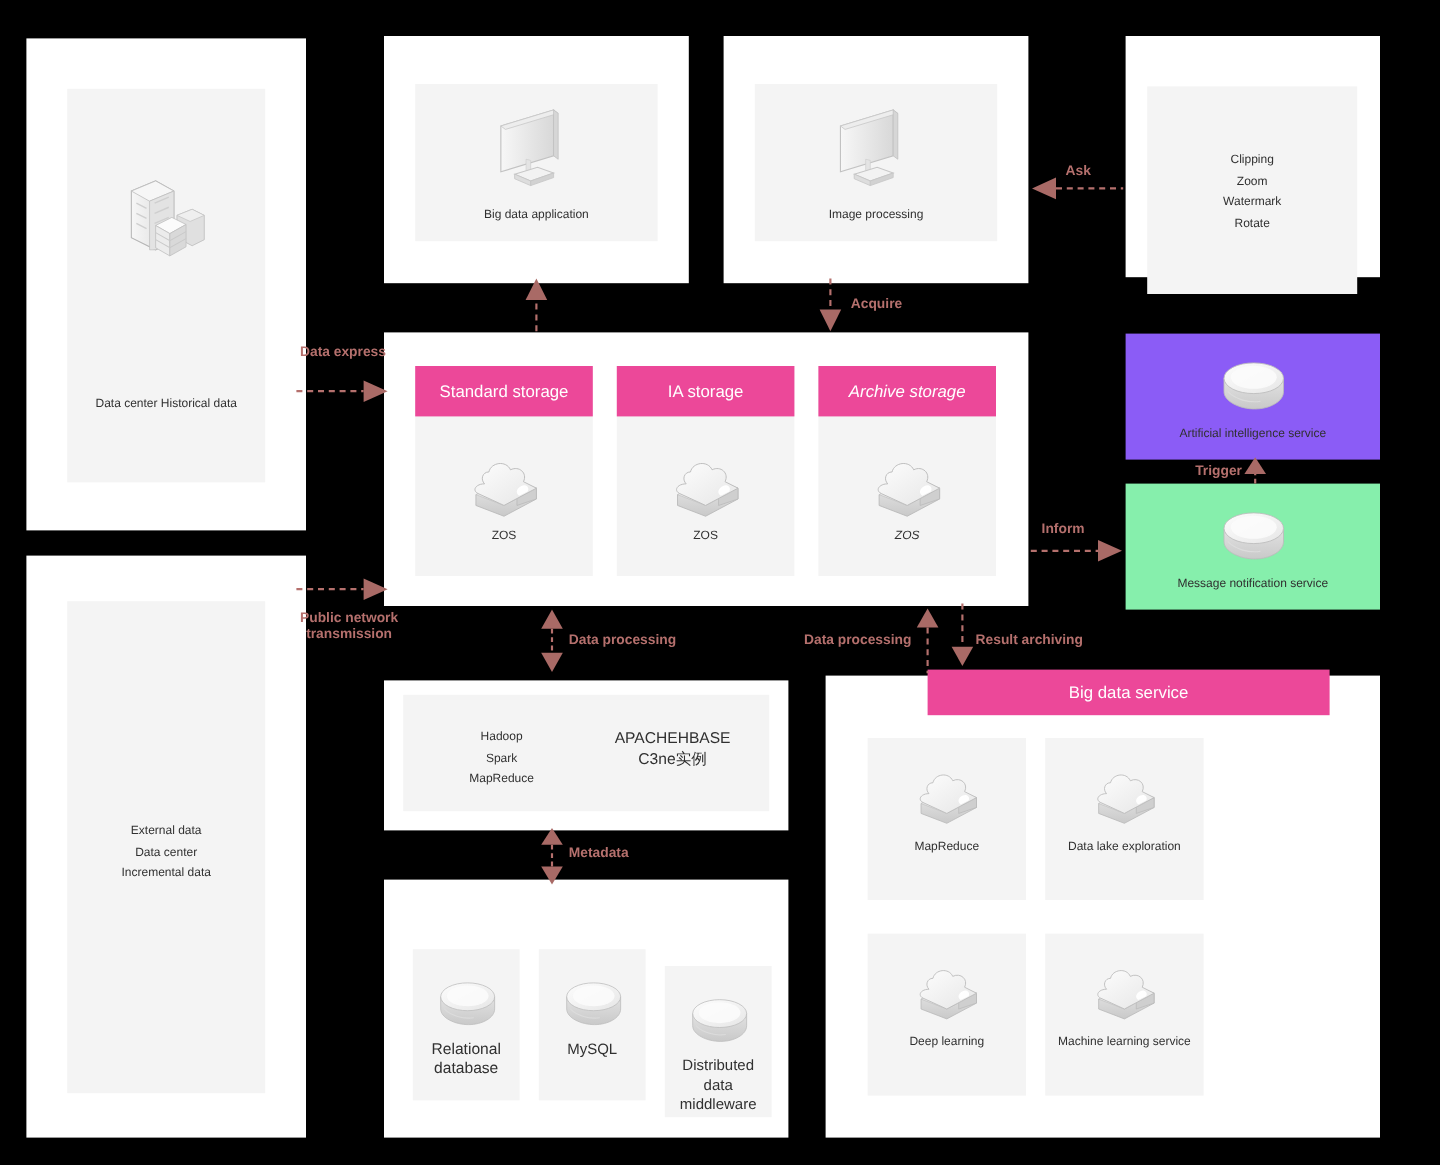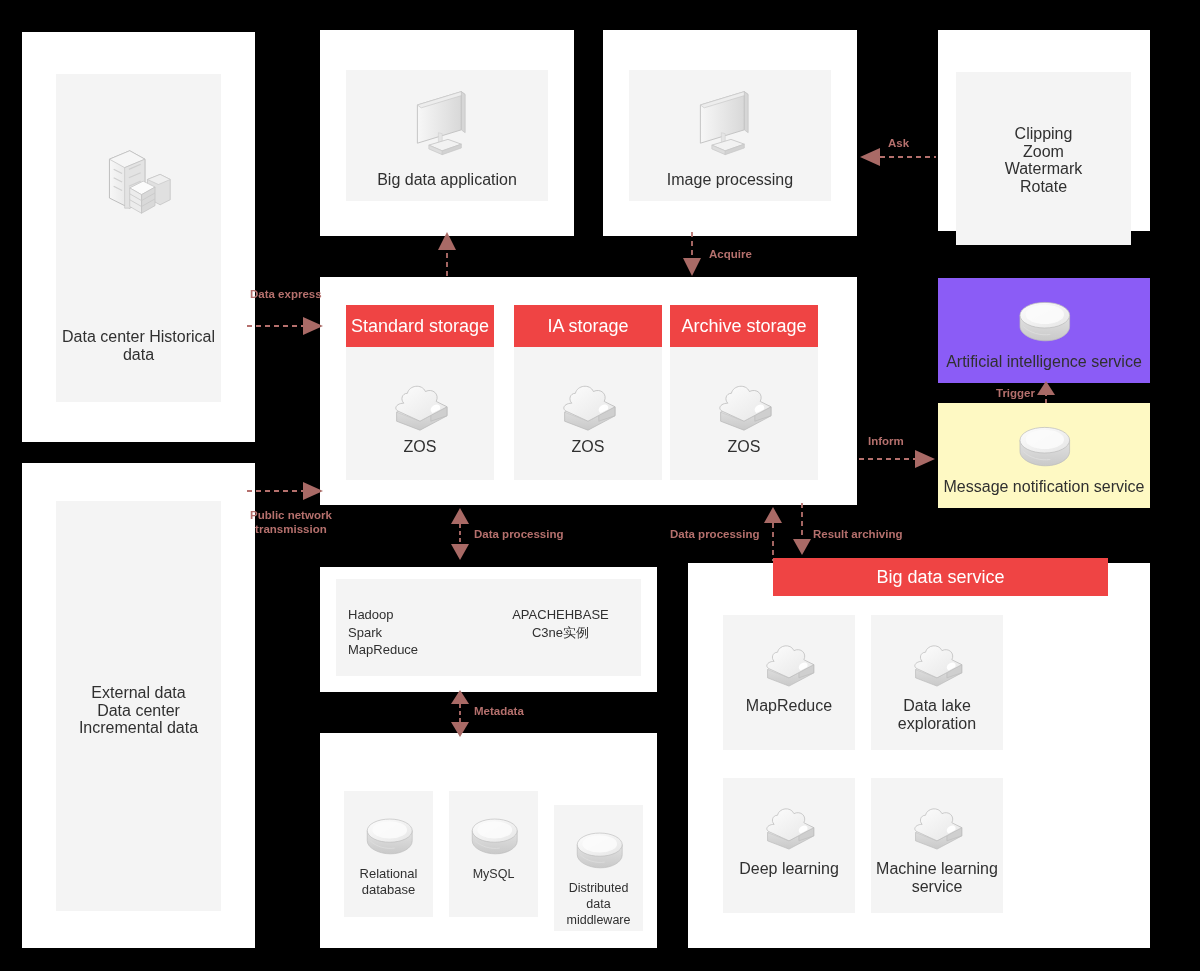--- a/index.html
+++ b/index.html
@@ -1,27 +1,27 @@
 <!DOCTYPE html>
 <html><head>
 <meta charset="utf-8">
 <style>
   html,body{margin:0;padding:0;background:#000;}
   body{width:1200px;height:971px;position:relative;overflow:hidden;
        font-family:"Liberation Sans","DejaVu Sans",sans-serif;}
   .panel{position:absolute;background:#ffffff;box-sizing:border-box;}
   .inner{position:absolute;background:#f4f4f4;box-sizing:border-box;}
-  .hdr{position:absolute;background:#ef4444;color:#ffffff;font-size:18px;
+  .hdr{position:absolute;background:#ec4899;color:#ffffff;font-size:14px;
        display:flex;align-items:center;justify-content:center;box-sizing:border-box;}
   .card{position:absolute;background:#f4f4f4;display:flex;flex-direction:column;
         align-items:center;box-sizing:border-box;}
   .arrowlabel{position:absolute;color:#b5706d;font-size:11.5px;
               font-weight:bold;white-space:pre;line-height:14px;}
   .arr{position:absolute;}
-  .ctext{position:absolute;text-align:center;color:#303030;font-size:16px;line-height:17.5px;width:100%;}
+  .ctext{position:absolute;text-align:center;color:#303030;font-size:10px;line-height:17.5px;width:100%;}
   svg{display:block;overflow:visible;}
 </style>
 </head>
 <body>
 
 <svg width="0" height="0" style="position:absolute">
  <defs>
   <linearGradient id="gTop" x1="0" y1="0" x2="1" y2="1">
     <stop offset="0" stop-color="#fdfdfd"></stop>
         <stop offset="1" stop-color="#e6e6e6"></stop>
@@ -160,53 +160,53 @@
   <div class="card" style="left:194px;top:28px;width:148px;height:175px;">
     <div class="hdr" style="left:0;top:0;width:148px;height:42px;">IA storage</div>
     <div style="position:absolute;left:50%;top:100px;transform:translate(-50%,-50%);">
       <svg width="72" height="58">
           <use href="#icon-cloud"></use>
         </svg>
     </div>
     <div class="ctext" style="top:133px;">ZOS</div>
   </div>
 
-  <div class="card" style="left:350px;top:28px;width:148px;height:175px;">
+  <div class="card" style="left:362px;top:28px;width:148px;height:175px;font-style:italic;">
     <div class="hdr" style="left:0;top:0;width:148px;height:42px;">Archive storage</div>
     <div style="position:absolute;left:50%;top:100px;transform:translate(-50%,-50%);">
       <svg width="72" height="58">
           <use href="#icon-cloud"></use>
         </svg>
     </div>
     <div class="ctext" style="top:133px;">ZOS</div>
   </div>
 </div>
 
 <div class="panel" style="left:938px;top:278px;width:212px;height:105px;background:#8b5cf6;">
   <div style="position:absolute;left:50%;top:42px;transform:translate(-50%,-50%);">
     <svg width="64" height="52">
         <use href="#icon-database"></use>
       </svg>
   </div>
   <div class="ctext" style="top:75px;">Artificial intelligence service</div>
 </div>
 
-<div class="panel" style="left:938px;top:403px;width:212px;height:105px;background:#fef9c3;">
+<div class="panel" style="left:938px;top:403px;width:212px;height:105px;background:#86efac;">
   <div style="position:absolute;left:50%;top:42px;transform:translate(-50%,-50%);">
     <svg width="64" height="52">
         <use href="#icon-database"></use>
       </svg>
   </div>
   <div class="ctext" style="top:75px;">Message notification service</div>
 </div>
 
 <div class="panel" style="left:320px;top:567px;width:337px;height:125px;">
   <div class="inner" style="left:16px;top:12px;width:305px;height:97px;">
-    <div style="position:absolute;left:12px;top:27px;width:140px;text-align:left;
-                white-space:pre-line;font-size:13px;line-height:17.5px;color:#303030;">Hadoop
+    <div style="position:absolute;left:12px;top:27px;width:140px;text-align:center;
+                white-space:pre-line;font-size:10px;line-height:17.5px;color:#303030;">Hadoop
 Spark
 MapReduce</div>
     <div style="position:absolute;left:152px;top:27px;width:145px;text-align:center;
                 white-space:pre-line;font-size:13px;line-height:17.5px;color:#303030;">APACHEHBASE
 C3ne实例</div>
   </div>
 </div>
 
 <div class="panel" style="left:320px;top:733px;width:337px;height:215px;">
 

